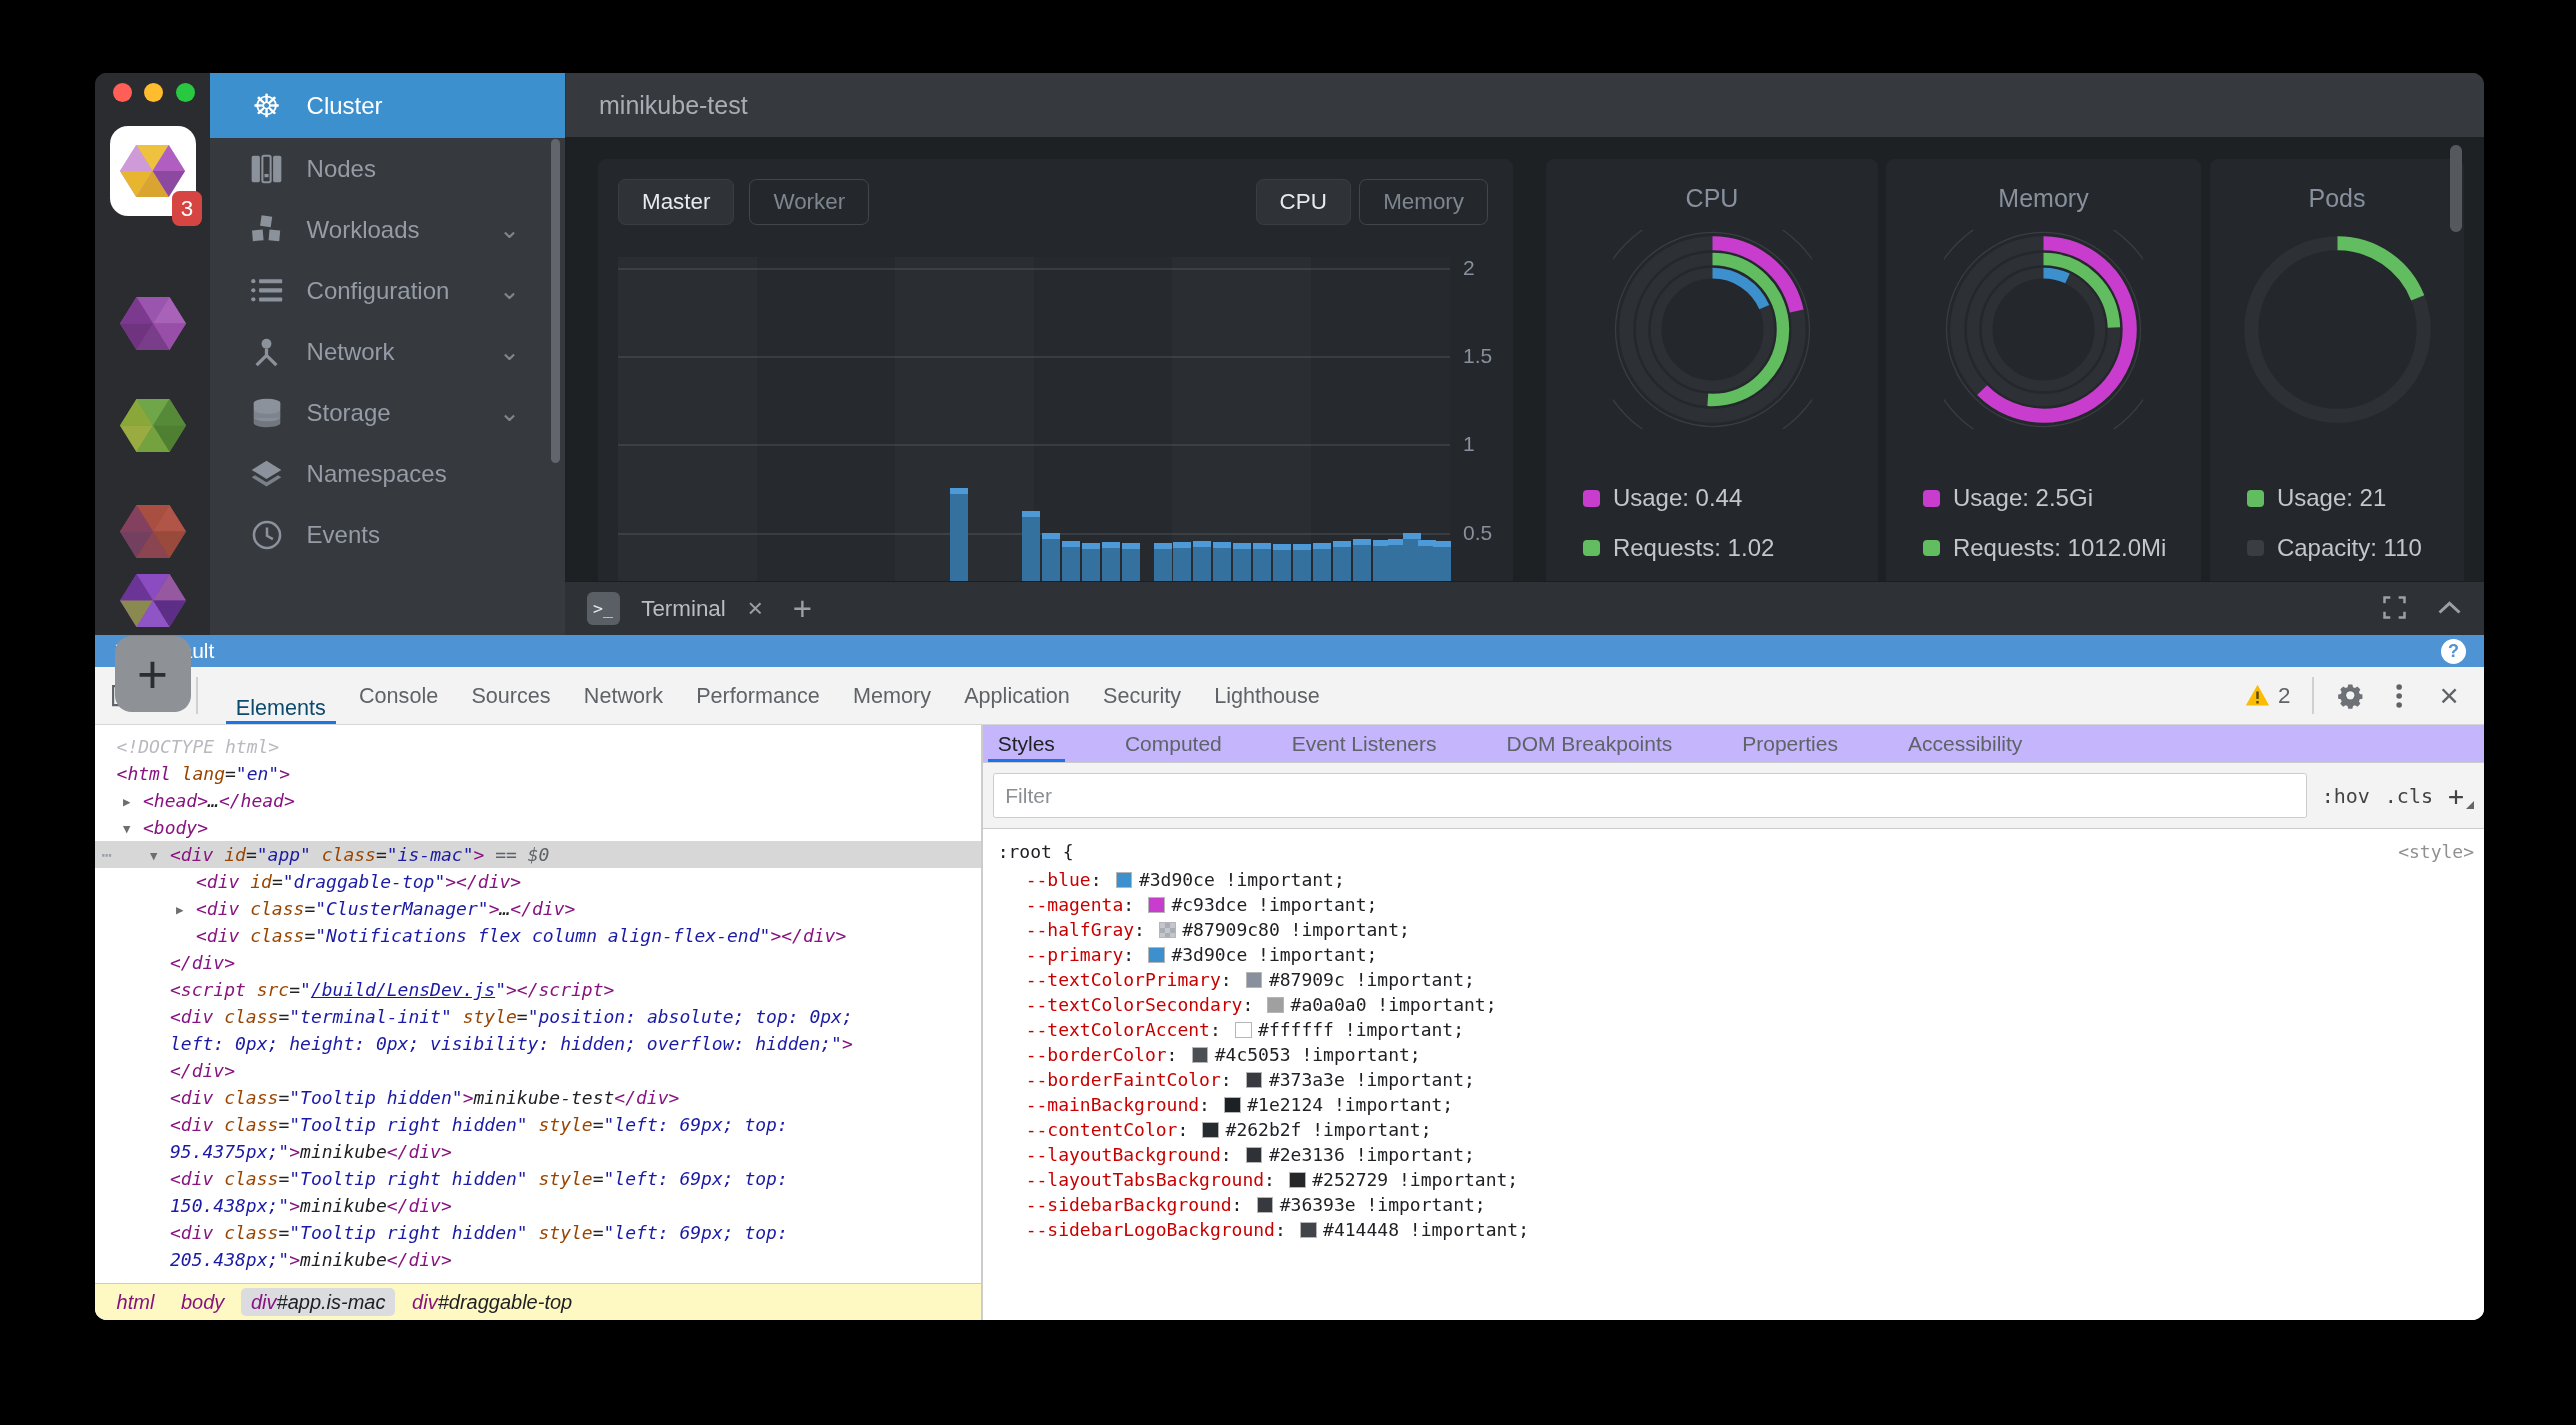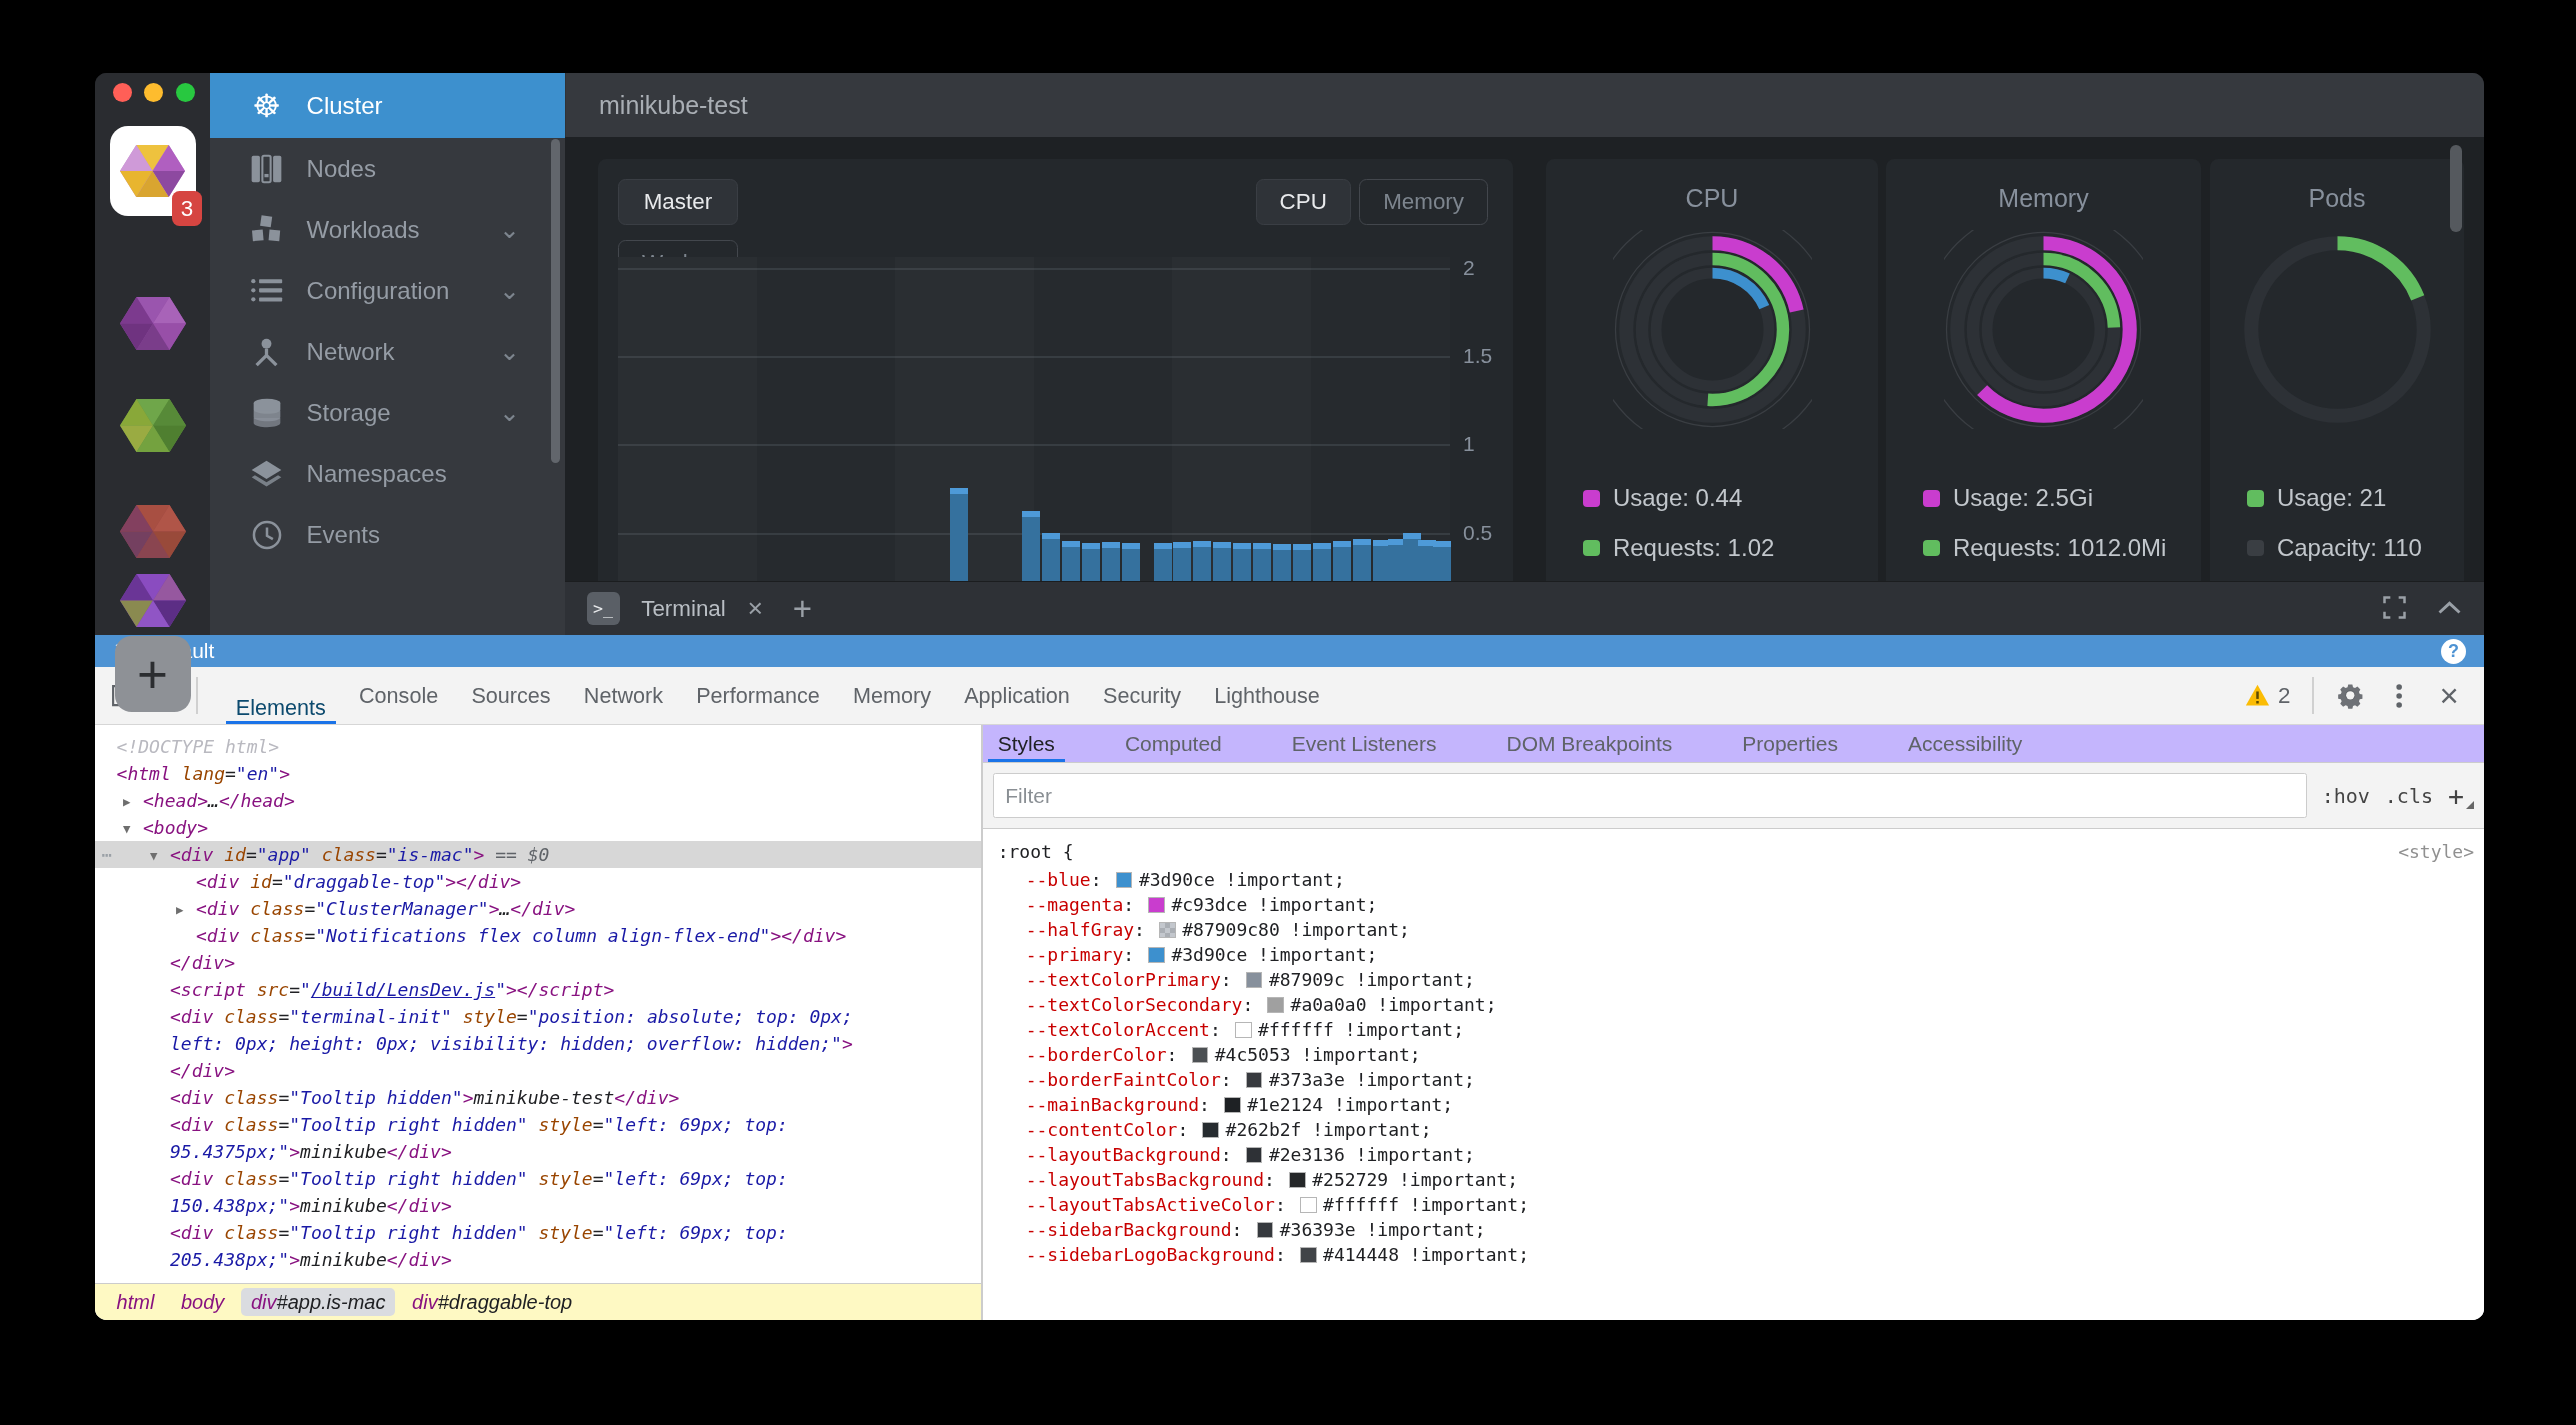--- a/index.html
+++ b/index.html
@@ -33,21 +33,21 @@
 
   .main { flex:1; display:flex; flex-direction:column; min-width:0; }
   .titlebar { height:64px; background:#36393e; display:flex; align-items:center; padding-left:33px; color:#a9aeb4; font-size:25px; flex-shrink:0; border-left:1.7px solid #2f3236; }
   .content { flex:1; position:relative; background:#1e2124; overflow:hidden; }
 
   .panel { position:absolute; top:22.4px; background:#24282c; border-radius:8.3px; height:448px; overflow:hidden; }
   .panel-chart { left:33px; width:915px; }
   .btn { display:inline-flex; align-items:center; justify-content:center; font-size:22.4px; border-radius:7.5px; padding:9px 23px; cursor:pointer; border:1.7px solid transparent; }
   .btn.on { background:#2f3338; color:#e8eaec; border-color:#3a3e44; }
   .btn.off { background:transparent; color:#7d858e; border-color:#43474d; }
-  .tabs-left { position:absolute; left:20px; top:20px; display:flex; gap:15px;flex-direction:column; }
+  .tabs-left { position:absolute; left:20px; top:20px; display:flex; gap:15px; }
   .tabs-right { position:absolute; right:25px; top:20px; display:flex; gap:8.3px; }
   .plot { position:absolute; left:20px; top:98px; width:832px; height:334px; }
   .band { position:absolute; top:0; bottom:0; }
   .gline { position:absolute; left:0; right:0; height:1.7px; background:rgba(150,160,172,.16); }
   .glabel { position:absolute; color:#87909c; font-size:21px; transform:translateY(-50%); }
   .bar { position:absolute; bottom:0; background:#35719e; }
   .bar:before { content:""; position:absolute; top:0; left:0; right:0; height:5.8px; background:#4e9ad8; }
 
   .card-title { text-align:center; margin-top:25px; color:#87909c; font-size:25px; }
   .donut-wrap { display:flex; justify-content:center; margin-top:16.6px; }
@@ -530,21 +530,20 @@
             <div class="st-var"><span class="st-name">--primary</span><span class="st-val">: </span><span class="sw" style="background:#3d90ce;"></span><span class="st-val">#3d90ce !important;</span></div>
             <div class="st-var"><span class="st-name">--textColorPrimary</span><span class="st-val">: </span><span class="sw" style="background:#87909c;"></span><span class="st-val">#87909c !important;</span></div>
             <div class="st-var"><span class="st-name">--textColorSecondary</span><span class="st-val">: </span><span class="sw" style="background:#a0a0a0;"></span><span class="st-val">#a0a0a0 !important;</span></div>
             <div class="st-var"><span class="st-name">--textColorAccent</span><span class="st-val">: </span><span class="sw" style="background:#ffffff;"></span><span class="st-val">#ffffff !important;</span></div>
             <div class="st-var"><span class="st-name">--borderColor</span><span class="st-val">: </span><span class="sw" style="background:#4c5053;"></span><span class="st-val">#4c5053 !important;</span></div>
             <div class="st-var"><span class="st-name">--borderFaintColor</span><span class="st-val">: </span><span class="sw" style="background:#373a3e;"></span><span class="st-val">#373a3e !important;</span></div>
             <div class="st-var"><span class="st-name">--mainBackground</span><span class="st-val">: </span><span class="sw" style="background:#1e2124;"></span><span class="st-val">#1e2124 !important;</span></div>
             <div class="st-var"><span class="st-name">--contentColor</span><span class="st-val">: </span><span class="sw" style="background:#262b2f;"></span><span class="st-val">#262b2f !important;</span></div>
             <div class="st-var"><span class="st-name">--layoutBackground</span><span class="st-val">: </span><span class="sw" style="background:#2e3136;"></span><span class="st-val">#2e3136 !important;</span></div>
             <div class="st-var"><span class="st-name">--layoutTabsBackground</span><span class="st-val">: </span><span class="sw" style="background:#252729;"></span><span class="st-val">#252729 !important;</span></div>
-            <div class="st-var"><span class="st-name">--layoutTabsActiveColor</span><span class="st-val">: </span><span class="sw" style="background:#ffffff;"></span><span class="st-val">#ffffff !important;</span></div>
             <div class="st-var"><span class="st-name">--sidebarBackground</span><span class="st-val">: </span><span class="sw" style="background:#36393e;"></span><span class="st-val">#36393e !important;</span></div>
             <div class="st-var"><span class="st-name">--sidebarLogoBackground</span><span class="st-val">: </span><span class="sw" style="background:#414448;"></span><span class="st-val">#414448 !important;</span></div>
           </div>
       </div>
     </div>
   </div>
 </div>
 
 
 </body></html>

